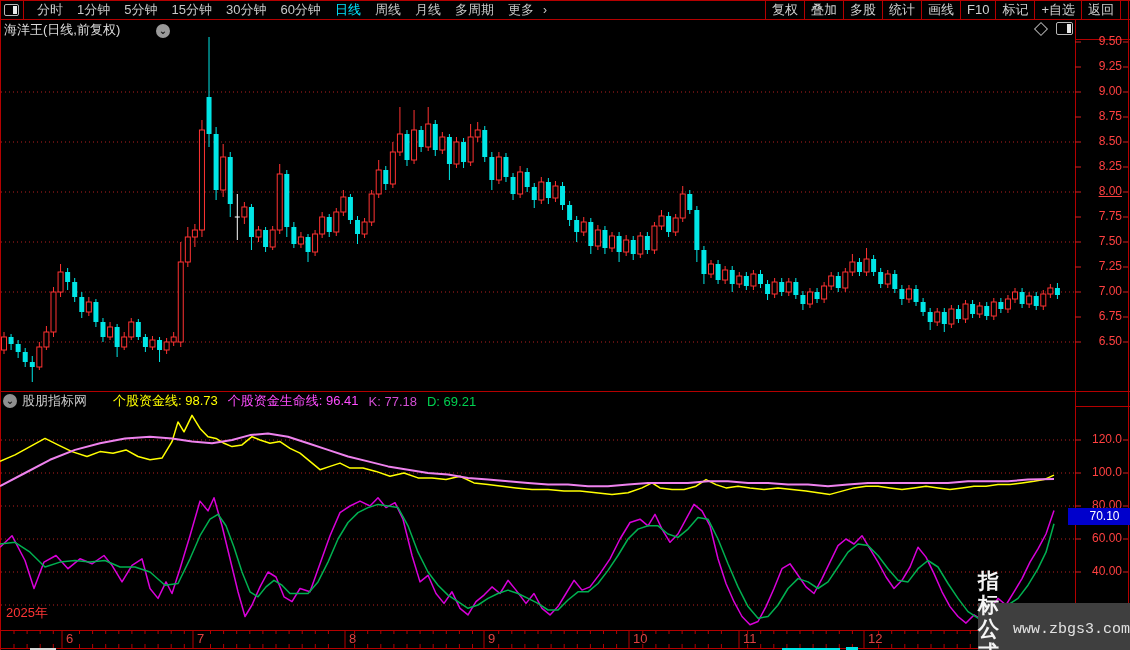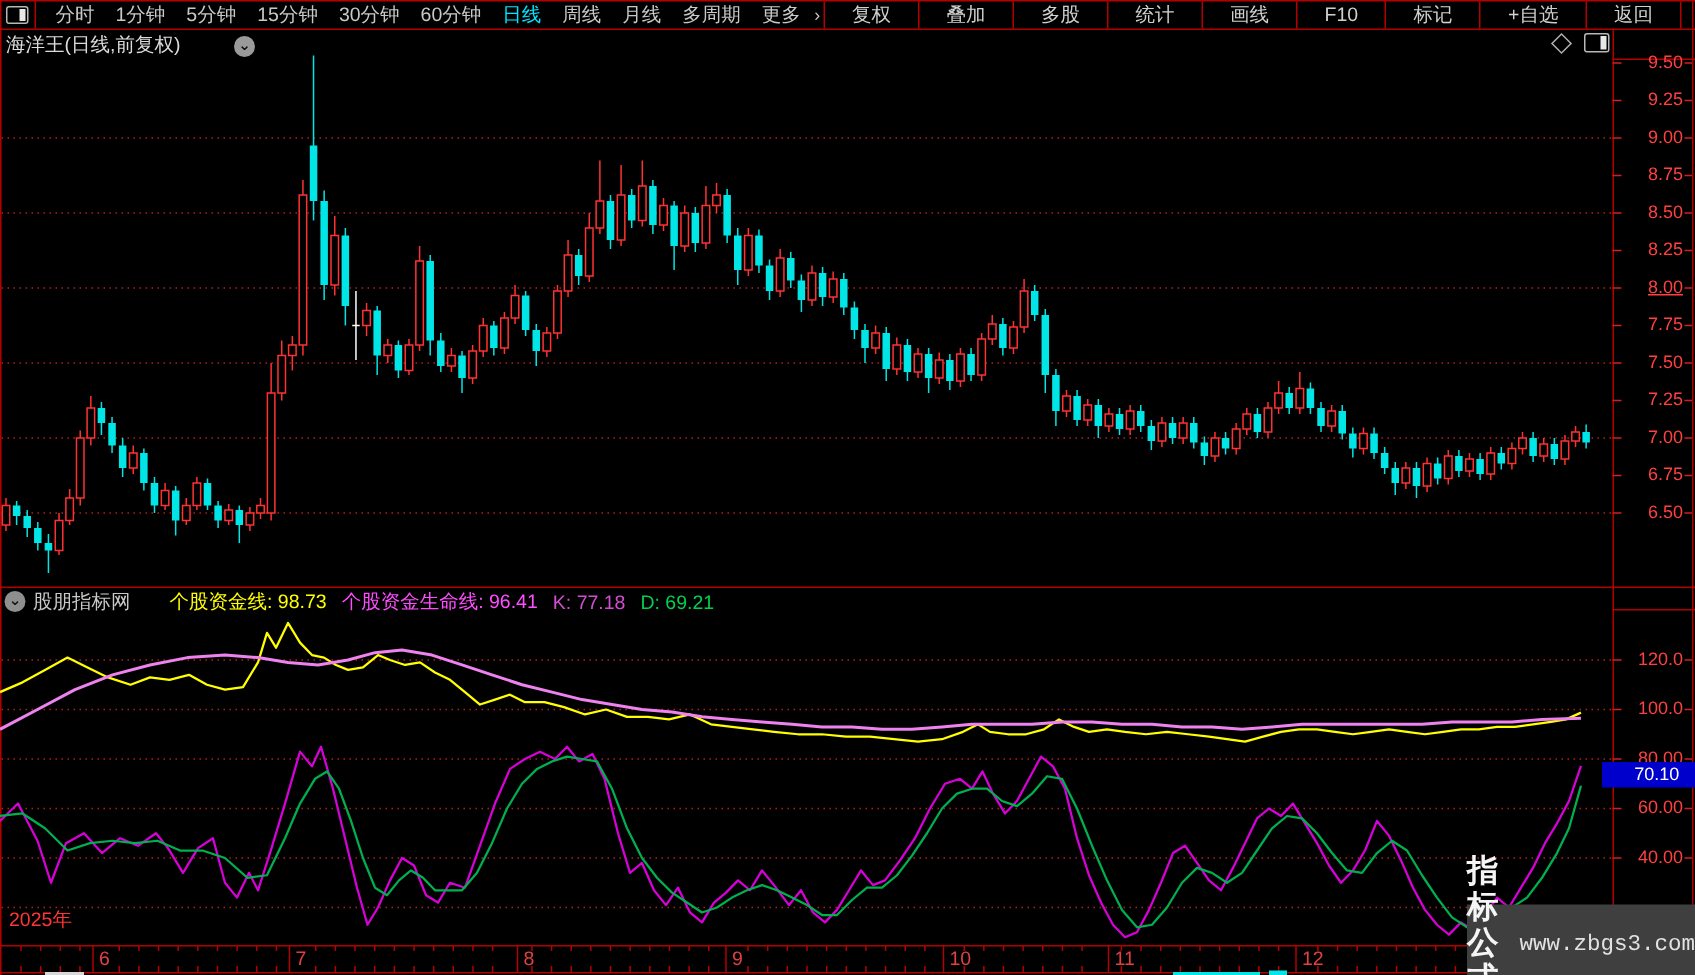--- a/index.html
+++ b/index.html
@@ -11,21 +11,21 @@
   
   .toolbar{position:absolute;left:0;top:1px;width:1130px;height:18px;display:flex;align-items:center;}
   .tb-iconcell{width:23px;height:18px;border-right:1px solid #b40000;display:flex;align-items:center;justify-content:center;}
   .split-square{width:13px;height:10px;border:1px solid #b8b8b8;border-radius:2px;position:relative;}
   .split-square::after{content:"";position:absolute;right:1px;top:1px;bottom:1px;width:4px;background:#e8e8e8;}
   .tb-left{display:flex;align-items:center;margin-left:6px;}
   .tb-left span{color:#c8c8c8;font-size:13px;margin:12px 7px;white-space:nowrap;cursor:default;}
   .tb-left span.active{color:#00e5ff;}
   .tb-left .arrow{color:#c8c8c8;margin:0 2px;font-size:12px;}
   .tb-right{position:absolute;right:9px;top:0;height:18px;display:flex;}
-  .tb-right span{color:#d0d0d0;font-size:13px;line-height:18px;padding:0 18px;border-left:1px solid #b40000;white-space:nowrap;cursor:default;}
+  .tb-right span{color:#d0d0d0;font-size:13px;line-height:18px;padding:0 6px;border-left:1px solid #b40000;white-space:nowrap;cursor:default;}
   .tb-right span:last-child{border-right:1px solid #b40000;}
   
   .title{position:absolute;left:4px;top:21px;color:#dcdcdc;font-size:13px;}
   .chev-circle{position:absolute;width:14px;height:14px;border-radius:50%;background:#9a9a9a;color:#111;
                font-size:10px;line-height:13px;text-align:center;font-weight:bold;}
   .tr-icons{position:absolute;top:22px;left:1036px;display:flex;align-items:center;}
   .diamond{width:8px;height:8px;border:1px solid #b0b0b0;transform:rotate(45deg);margin-right:10px;}
   
   .plabel{position:absolute;left:1082px;width:40px;text-align:right;color:#ff4040;font-size:12px;height:15px;}
   .mlabel{position:absolute;color:#e04040;font-size:13px;top:631px;}

